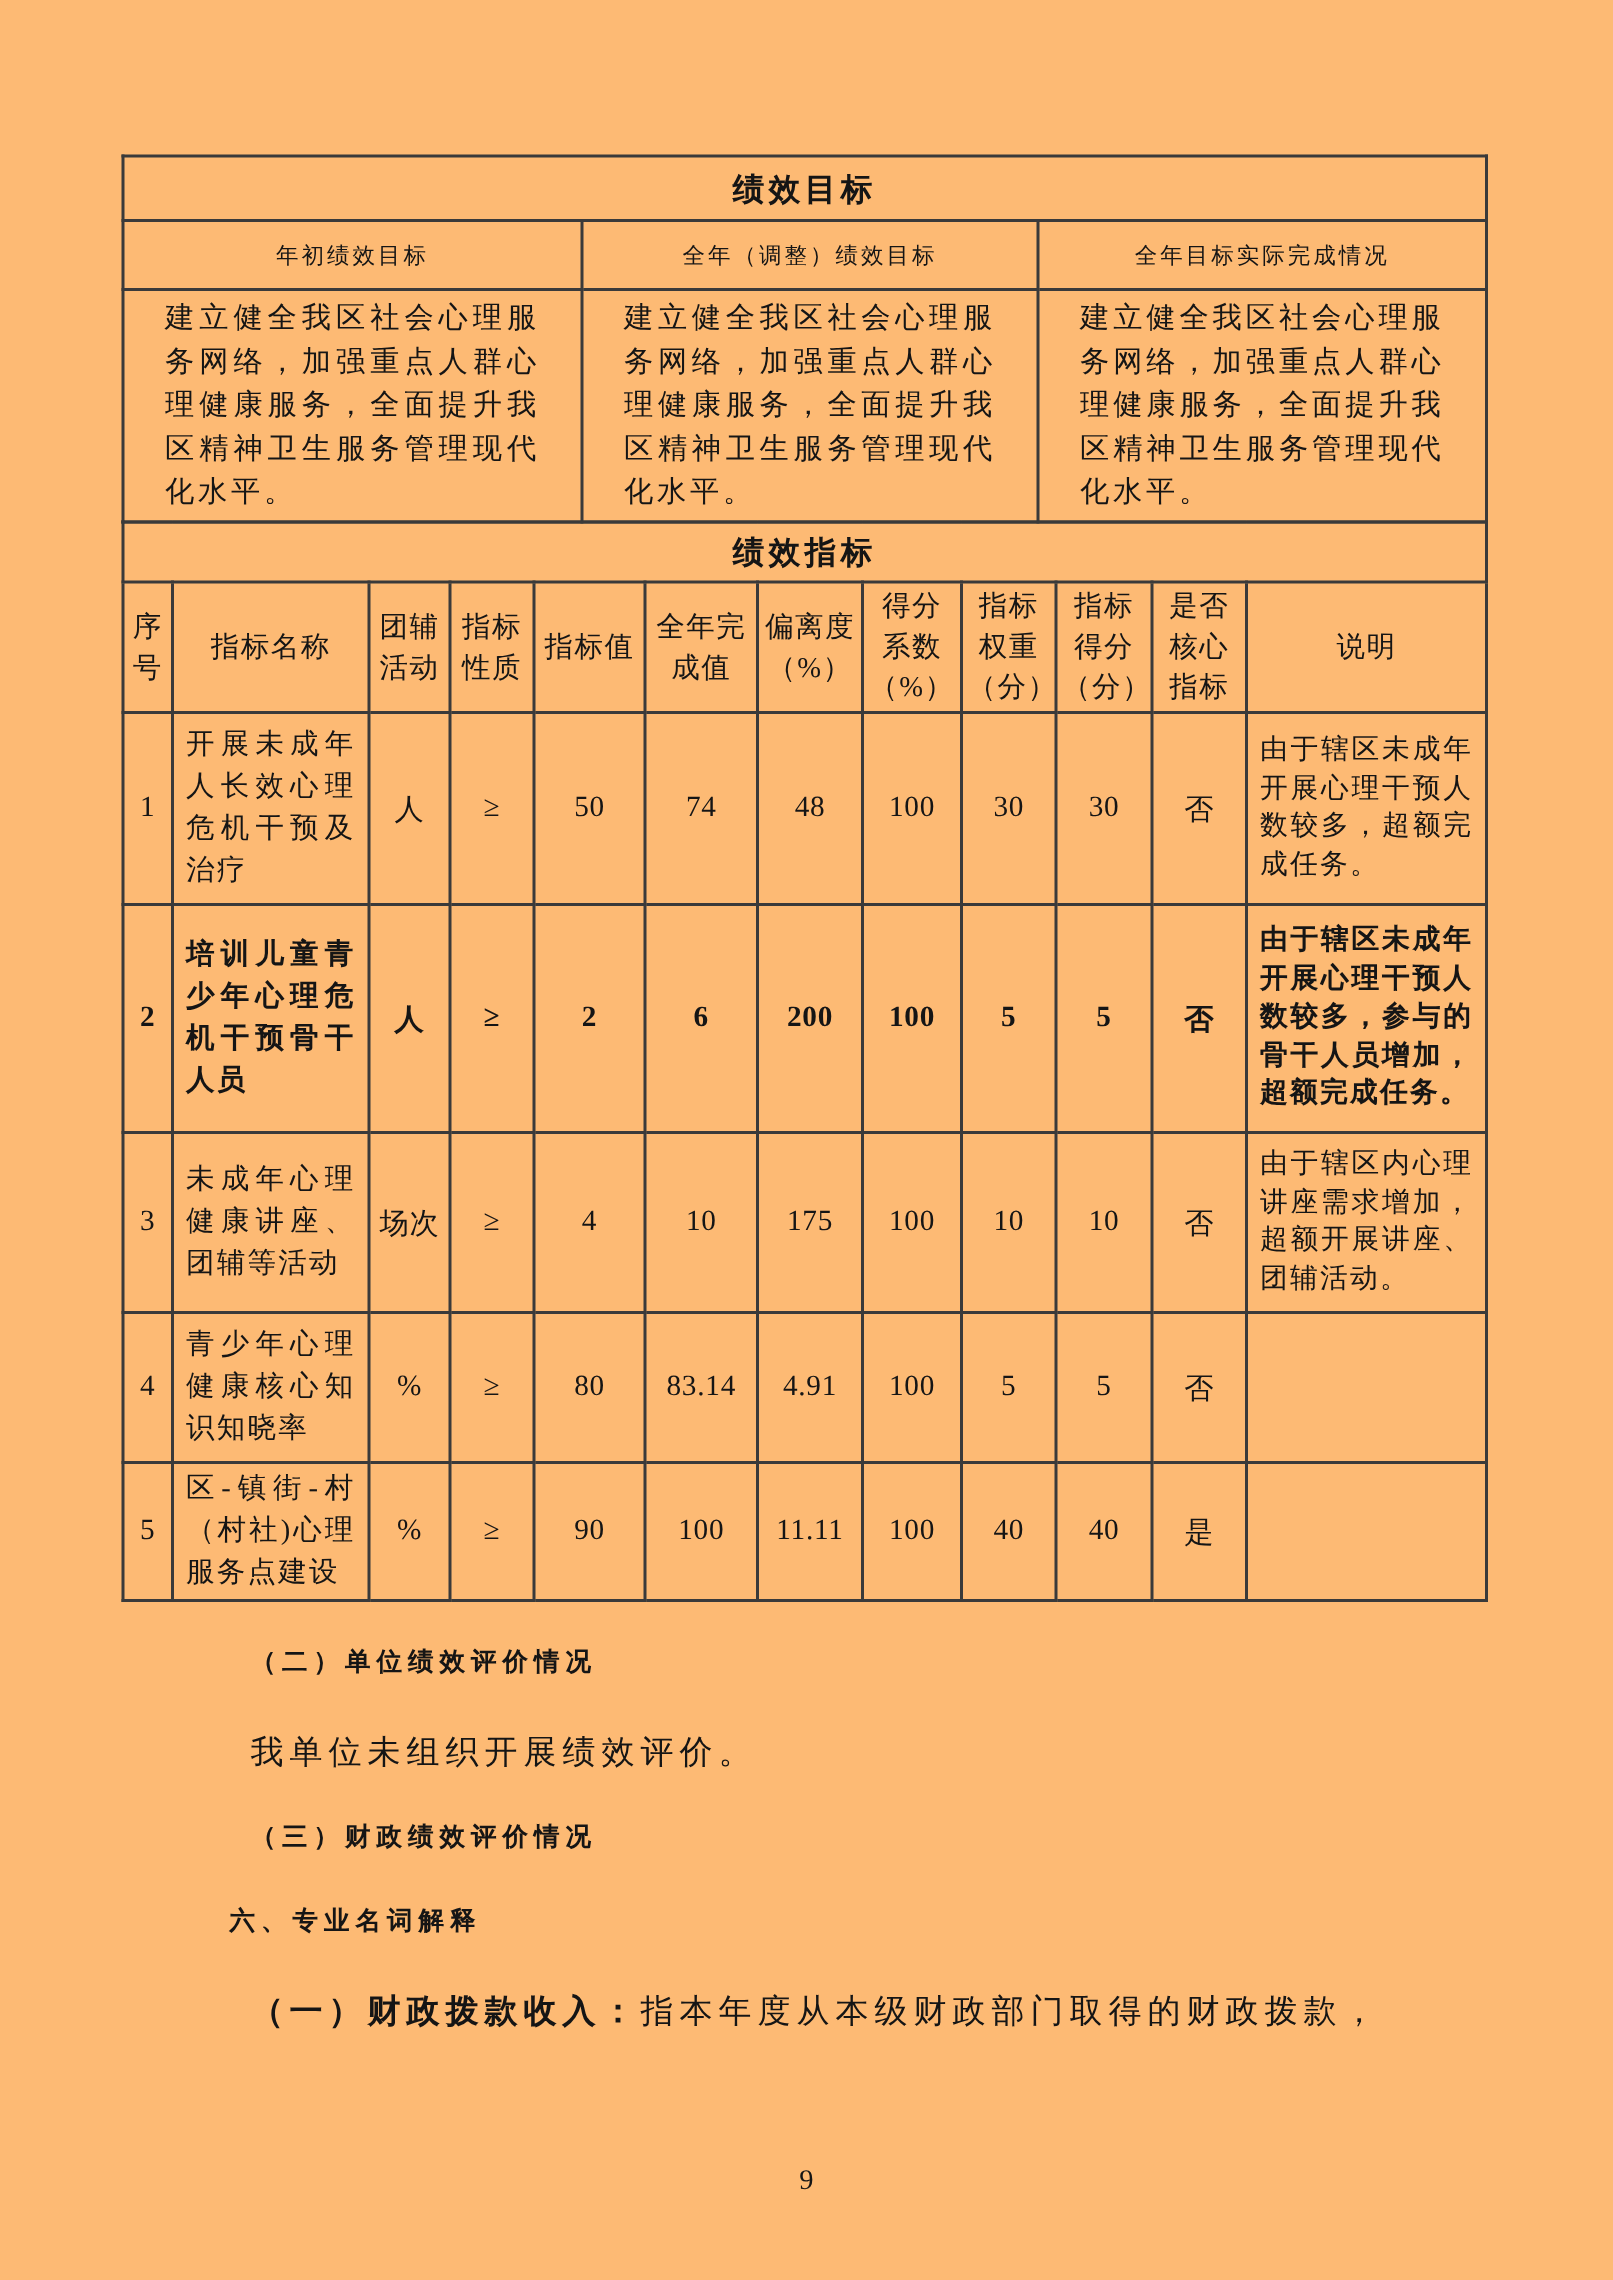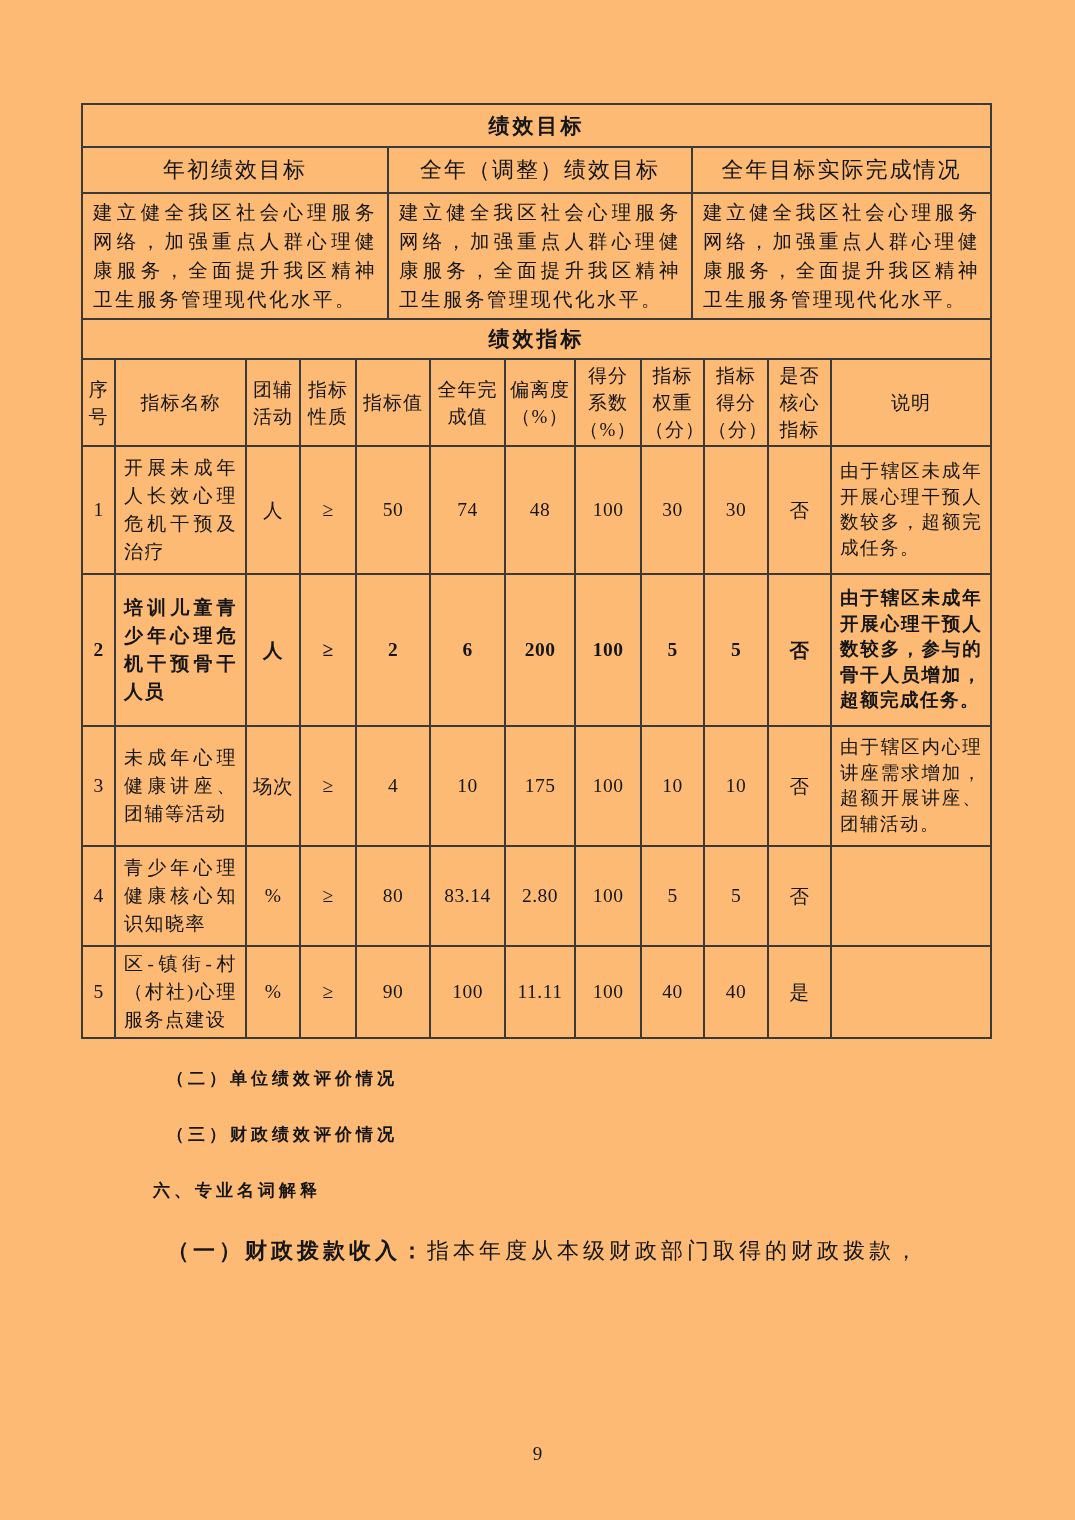--- a/index.html
+++ b/index.html
@@ -16,27 +16,27 @@
   table { border-collapse: collapse; table-layout: fixed; width: 909px; }
   td, th { border: 2px solid #3a3a3a; vertical-align: middle; }
 
   .tbl-title {
     font-size: 21px; font-weight: bold; text-align: center;
     letter-spacing: 3px; height: 43px;
   }
   .ind-title { height: 40px; }
 
   .goal-head td {
-    height: 46px; text-align: center; font-size: 22px;
+    height: 46px; text-align: center; font-size: 15px;
     letter-spacing: 2px; font-weight: normal;
   }
   .goal-row td {
     height: 119px; font-size: 19.5px; line-height: 29px;
     letter-spacing: 2.5px; text-align: justify;
-    padding: 4px 10px; vertical-align: top; border-radius: 24px;
+    padding: 4px 27px; vertical-align: top; border-radius: 24px;
   }
 
   .ind-head td {
     height: 86px; text-align: center; font-size: 19px;
     line-height: 27px; letter-spacing: 1px; padding: 2px 3px;
   }
   .ind-table td.num, .ind-table td.sym {
     text-align: center; font-size: 19.5px; letter-spacing: 0.5px;
   }
   .ind-table td.name {
@@ -171,21 +171,21 @@
         <td class="num">否</td>
         <td class="note">由于辖区内心理讲座需求增加，超额开展讲座、团辅活动。</td>
       </tr>
       <tr class="r4">
         <td class="num">4</td>
         <td class="name">青少年心理健康核心知识知晓率</td>
         <td class="num">%</td>
         <td class="sym">≥</td>
         <td class="num">80</td>
         <td class="num">83.14</td>
-        <td class="num">2.80</td>
+        <td class="num">4.91</td>
         <td class="num">100</td>
         <td class="num">5</td>
         <td class="num">5</td>
         <td class="num">否</td>
         <td class="note"></td>
       </tr>
       <tr class="r5">
         <td class="num">5</td>
         <td class="name">区-镇街-村（村社)心理服务点建设</td>
         <td class="num">%</td>
@@ -197,20 +197,21 @@
         <td class="num">40</td>
         <td class="num">40</td>
         <td class="num">是</td>
         <td class="note"></td>
       </tr>
     </tbody>
       </table>
 
     <div class="textblock">
       <div class="sec-h">（二）单位绩效评价情况</div>
+      <div class="sec-p">我单位未组织开展绩效评价。</div>
       <div class="sec-h">（三）财政绩效评价情况</div>
       <div class="sec-h" style="margin-left:-14px;">六、专业名词解释</div>
       <div class="sec-p"><span class="lead">（一）财政拨款收入：</span><span>指本年度从本级财政部门取得的财政拨款，</span></div>
     </div>
   </div>
 
   <div class="pagenum">9</div>
 </div>
 
 </body></html>

